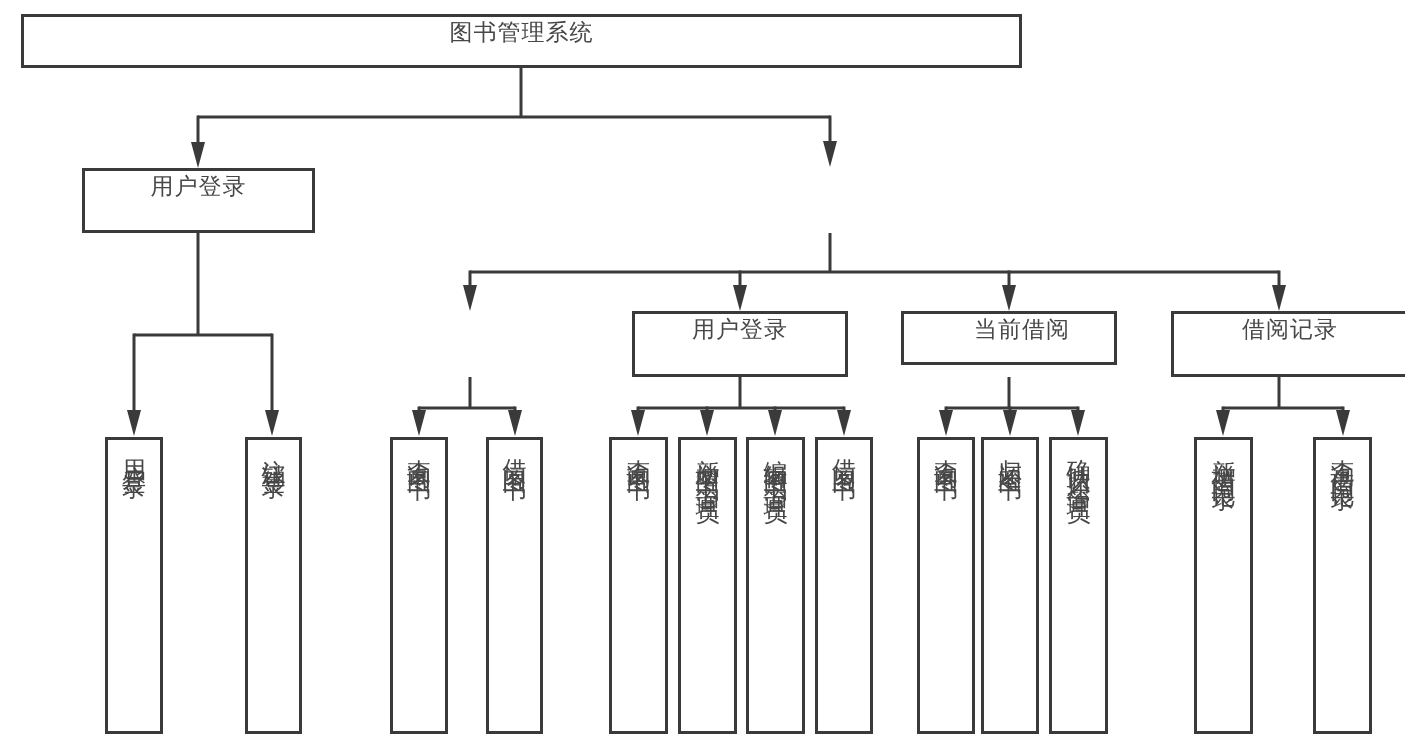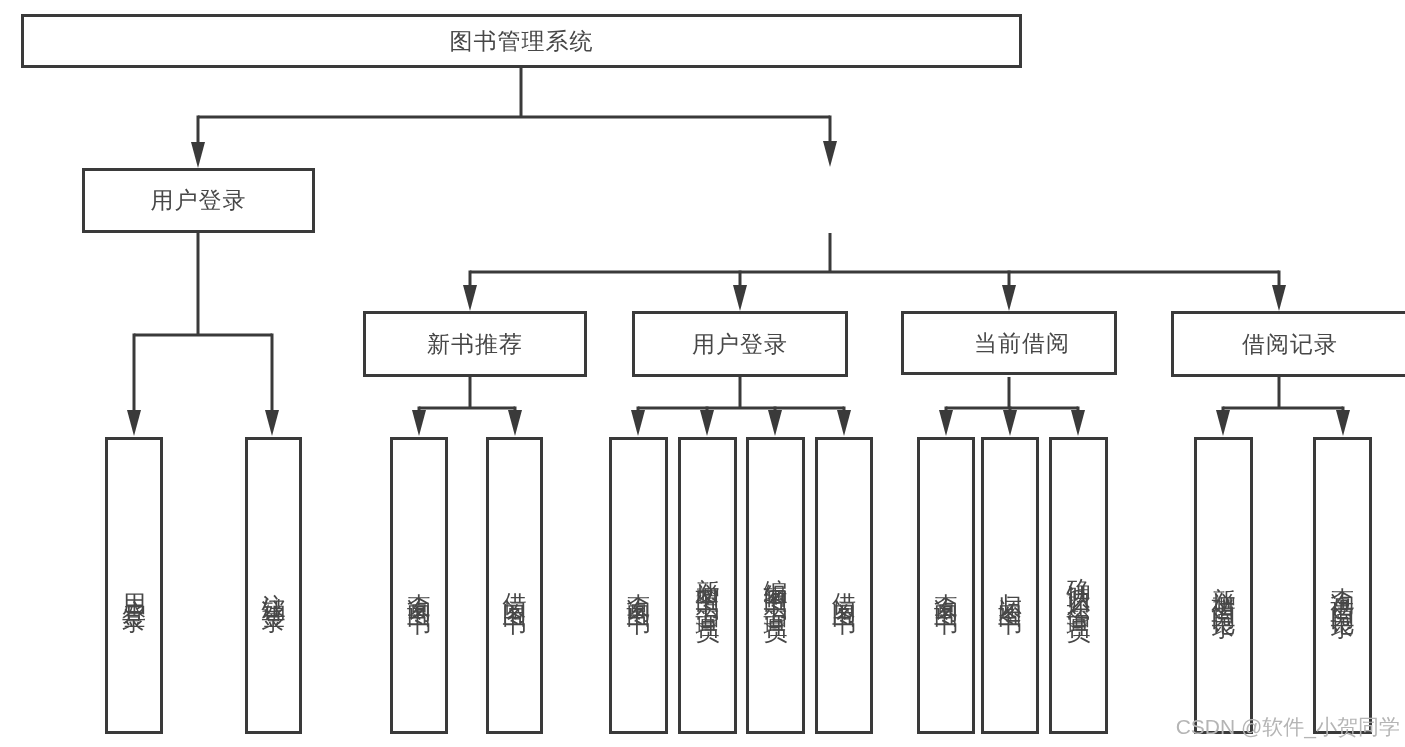--- a/index.html
+++ b/index.html
@@ -15,21 +15,20 @@
     position: absolute;
     left: 0; top: 0;
     width: 1405px; height: 747px;
   }
   .node {
     position: absolute;
     box-sizing: border-box;
     border: 3px solid #3a3a3a;
     background: #ffffff;
     display: flex;
-    align-items: center;
     justify-content: center;
     color: #474747;
   }
   .hlabel {
     font-size: 23px;
     letter-spacing: 1px;
     white-space: nowrap;
   }
   .vlabel {
     writing-mode: vertical-rl;
@@ -122,27 +121,24 @@
   </svg>
 
   <div class="node" style="left:21px; top:14px; width:1001px; height:54px;">
     <span class="hlabel">图书管理系统</span>
   </div>
 
   <div class="node" style="left:82px; top:168px; width:233px; height:65px;">
     <span class="hlabel">用户登录</span>
   </div>
 
-  <div class="node" style="left:363px; top:311px; width:224px; height:66px;">
-    <span class="hlabel">新书推荐</span>
-  </div>
   <div class="node" style="left:632px; top:311px; width:216px; height:66px;">
     <span class="hlabel">用户登录</span>
   </div>
-  <div class="node" style="left:901px; top:311px; width:216px; height:64px;padding-left:26px;">
+  <div class="node" style="left:901px; top:311px; width:216px; height:54px;padding-left:26px;">
     <span class="hlabel">当前借阅</span>
   </div>
   <div class="node" style="left:1171px; top:311px; width:238px; height:66px;">
     <span class="hlabel">借阅记录</span>
   </div>
 
   <div class="node" style="left:105px; top:437px; width:58px; height:297px;">
     <span class="vlabel">用户登录</span>
   </div>
   <div class="node" style="left:245px; top:437px; width:57px; height:297px;">
@@ -179,15 +175,14 @@
     <span class="vlabel">确认归还（管理员）</span>
   </div>
 
   <div class="node" style="left:1194px; top:437px; width:59px; height:297px;">
     <span class="vlabel">新增借阅记录</span>
   </div>
   <div class="node" style="left:1313px; top:437px; width:59px; height:297px;">
     <span class="vlabel">查询借阅记录</span>
   </div>
 
-  <div class="watermark">CSDN @软件_小贺同学</div>
 
 </div>
 
 </body></html>

